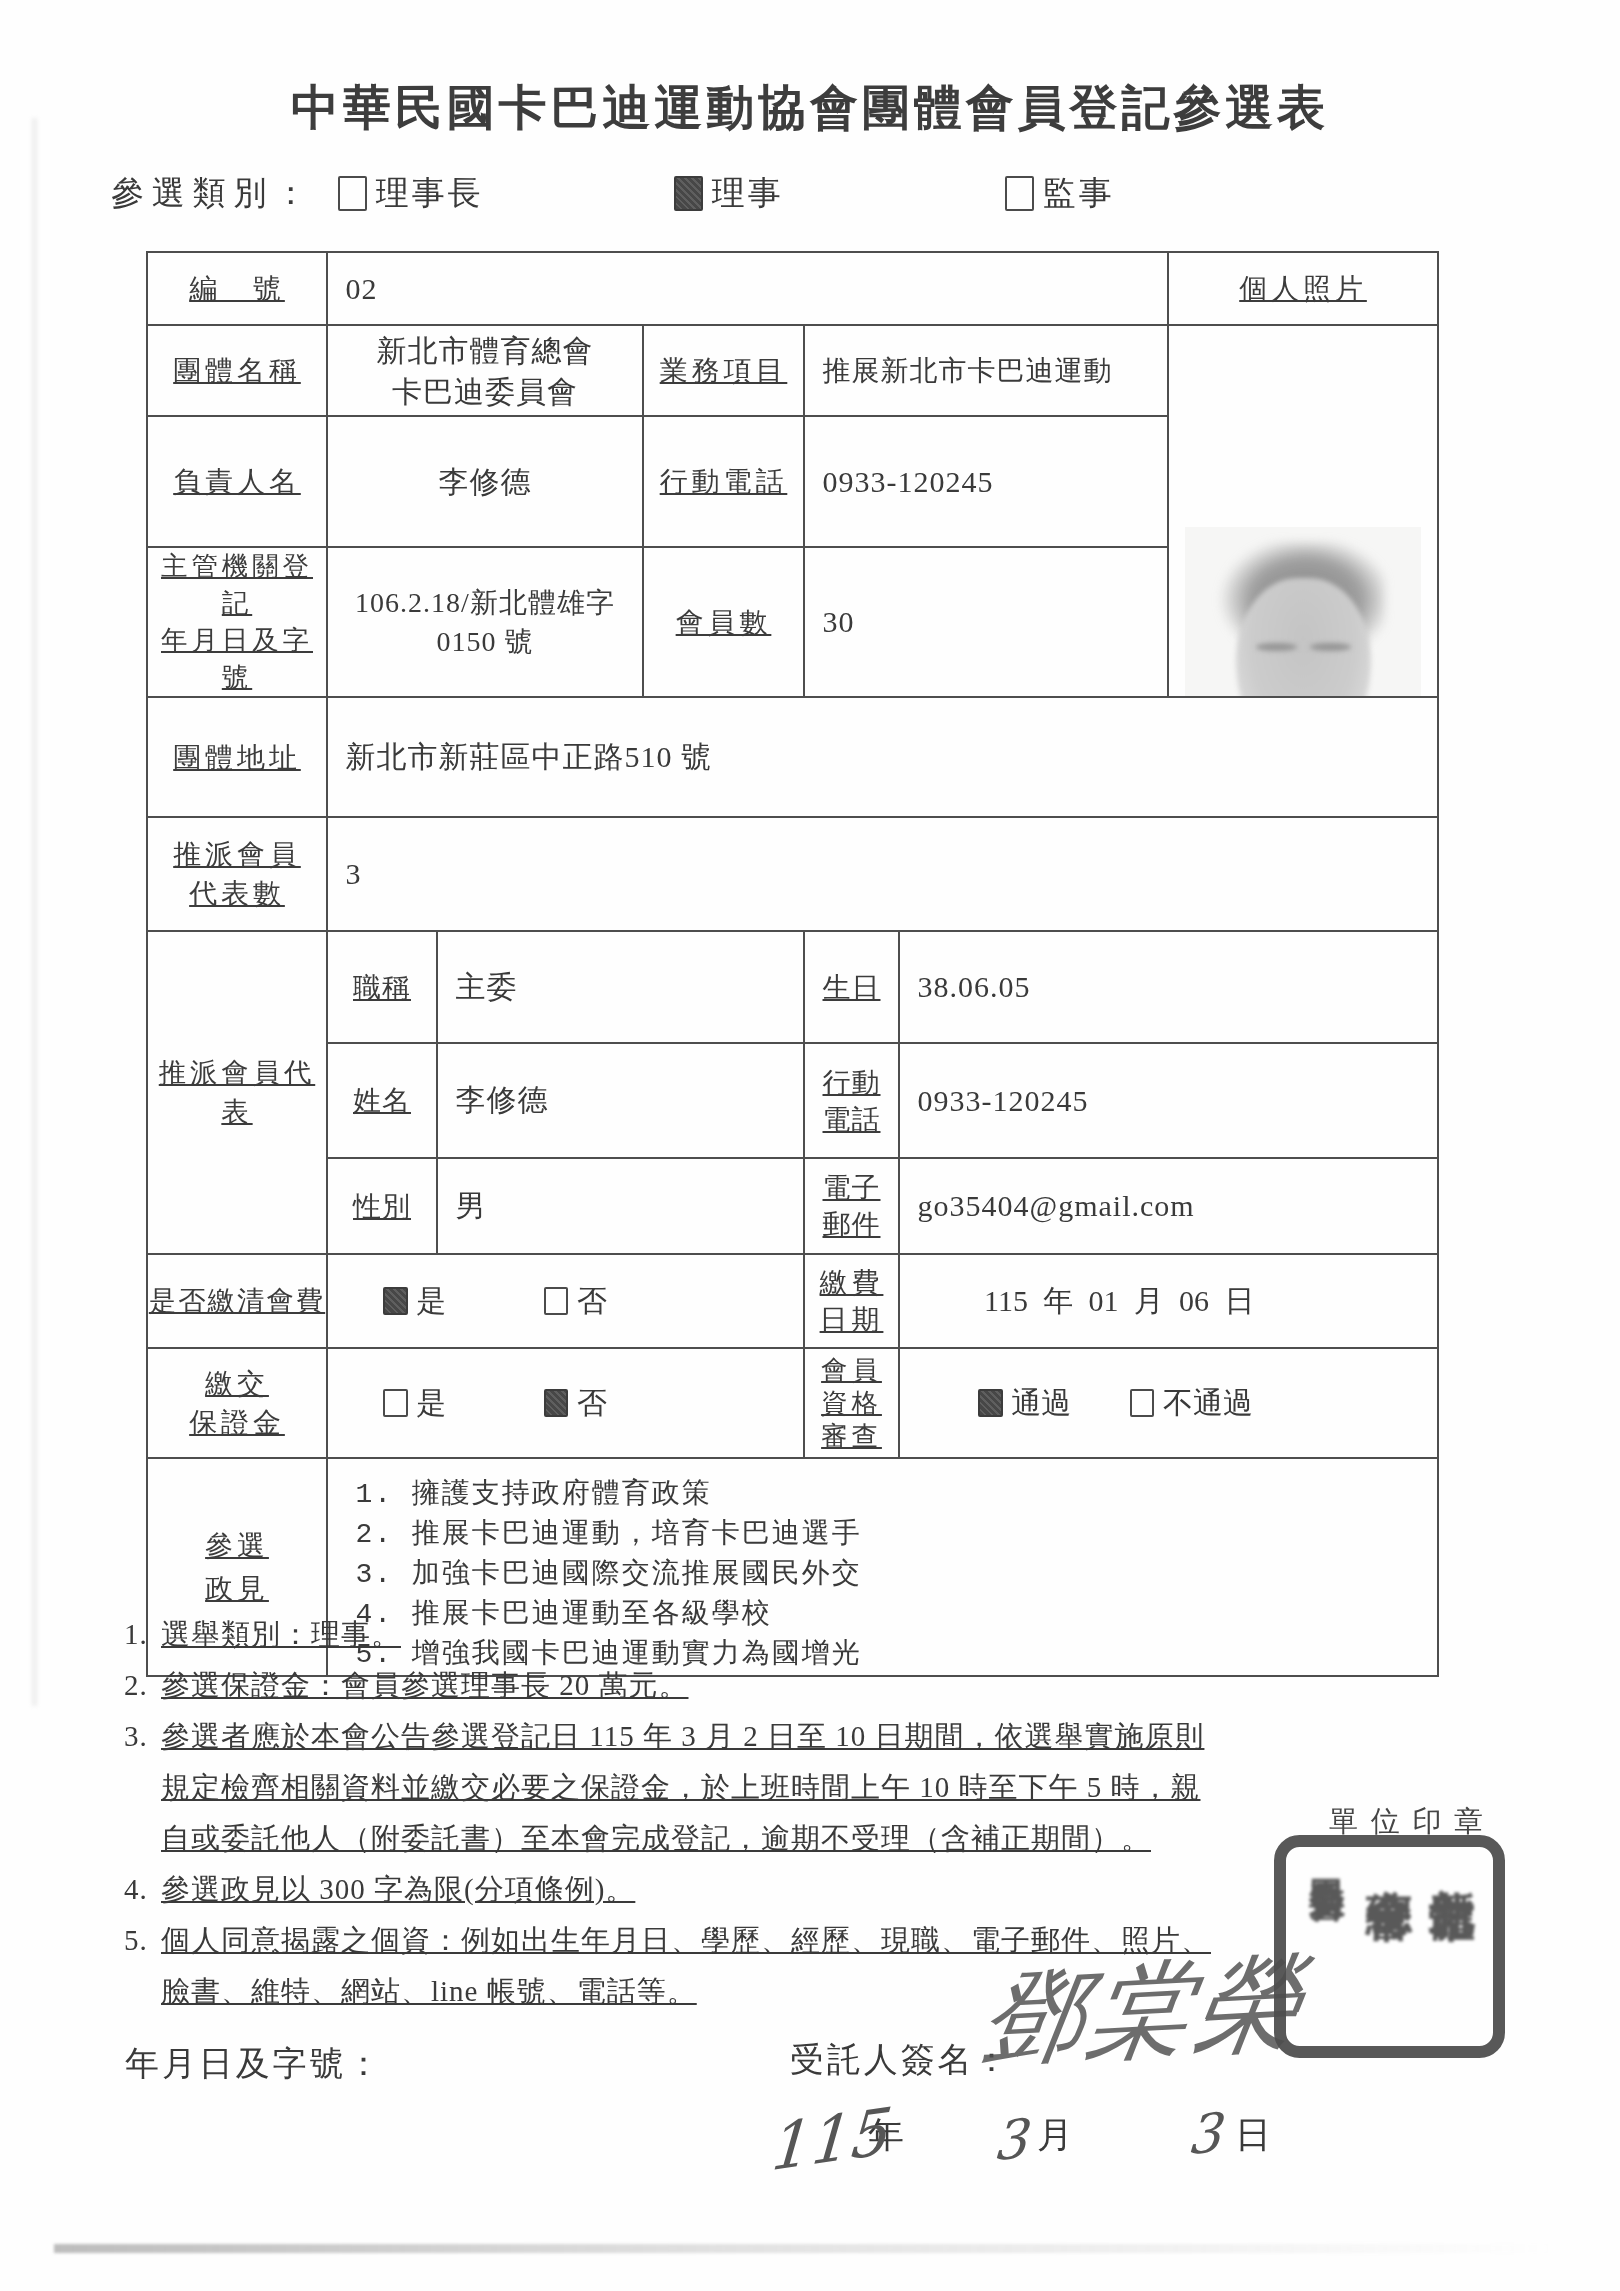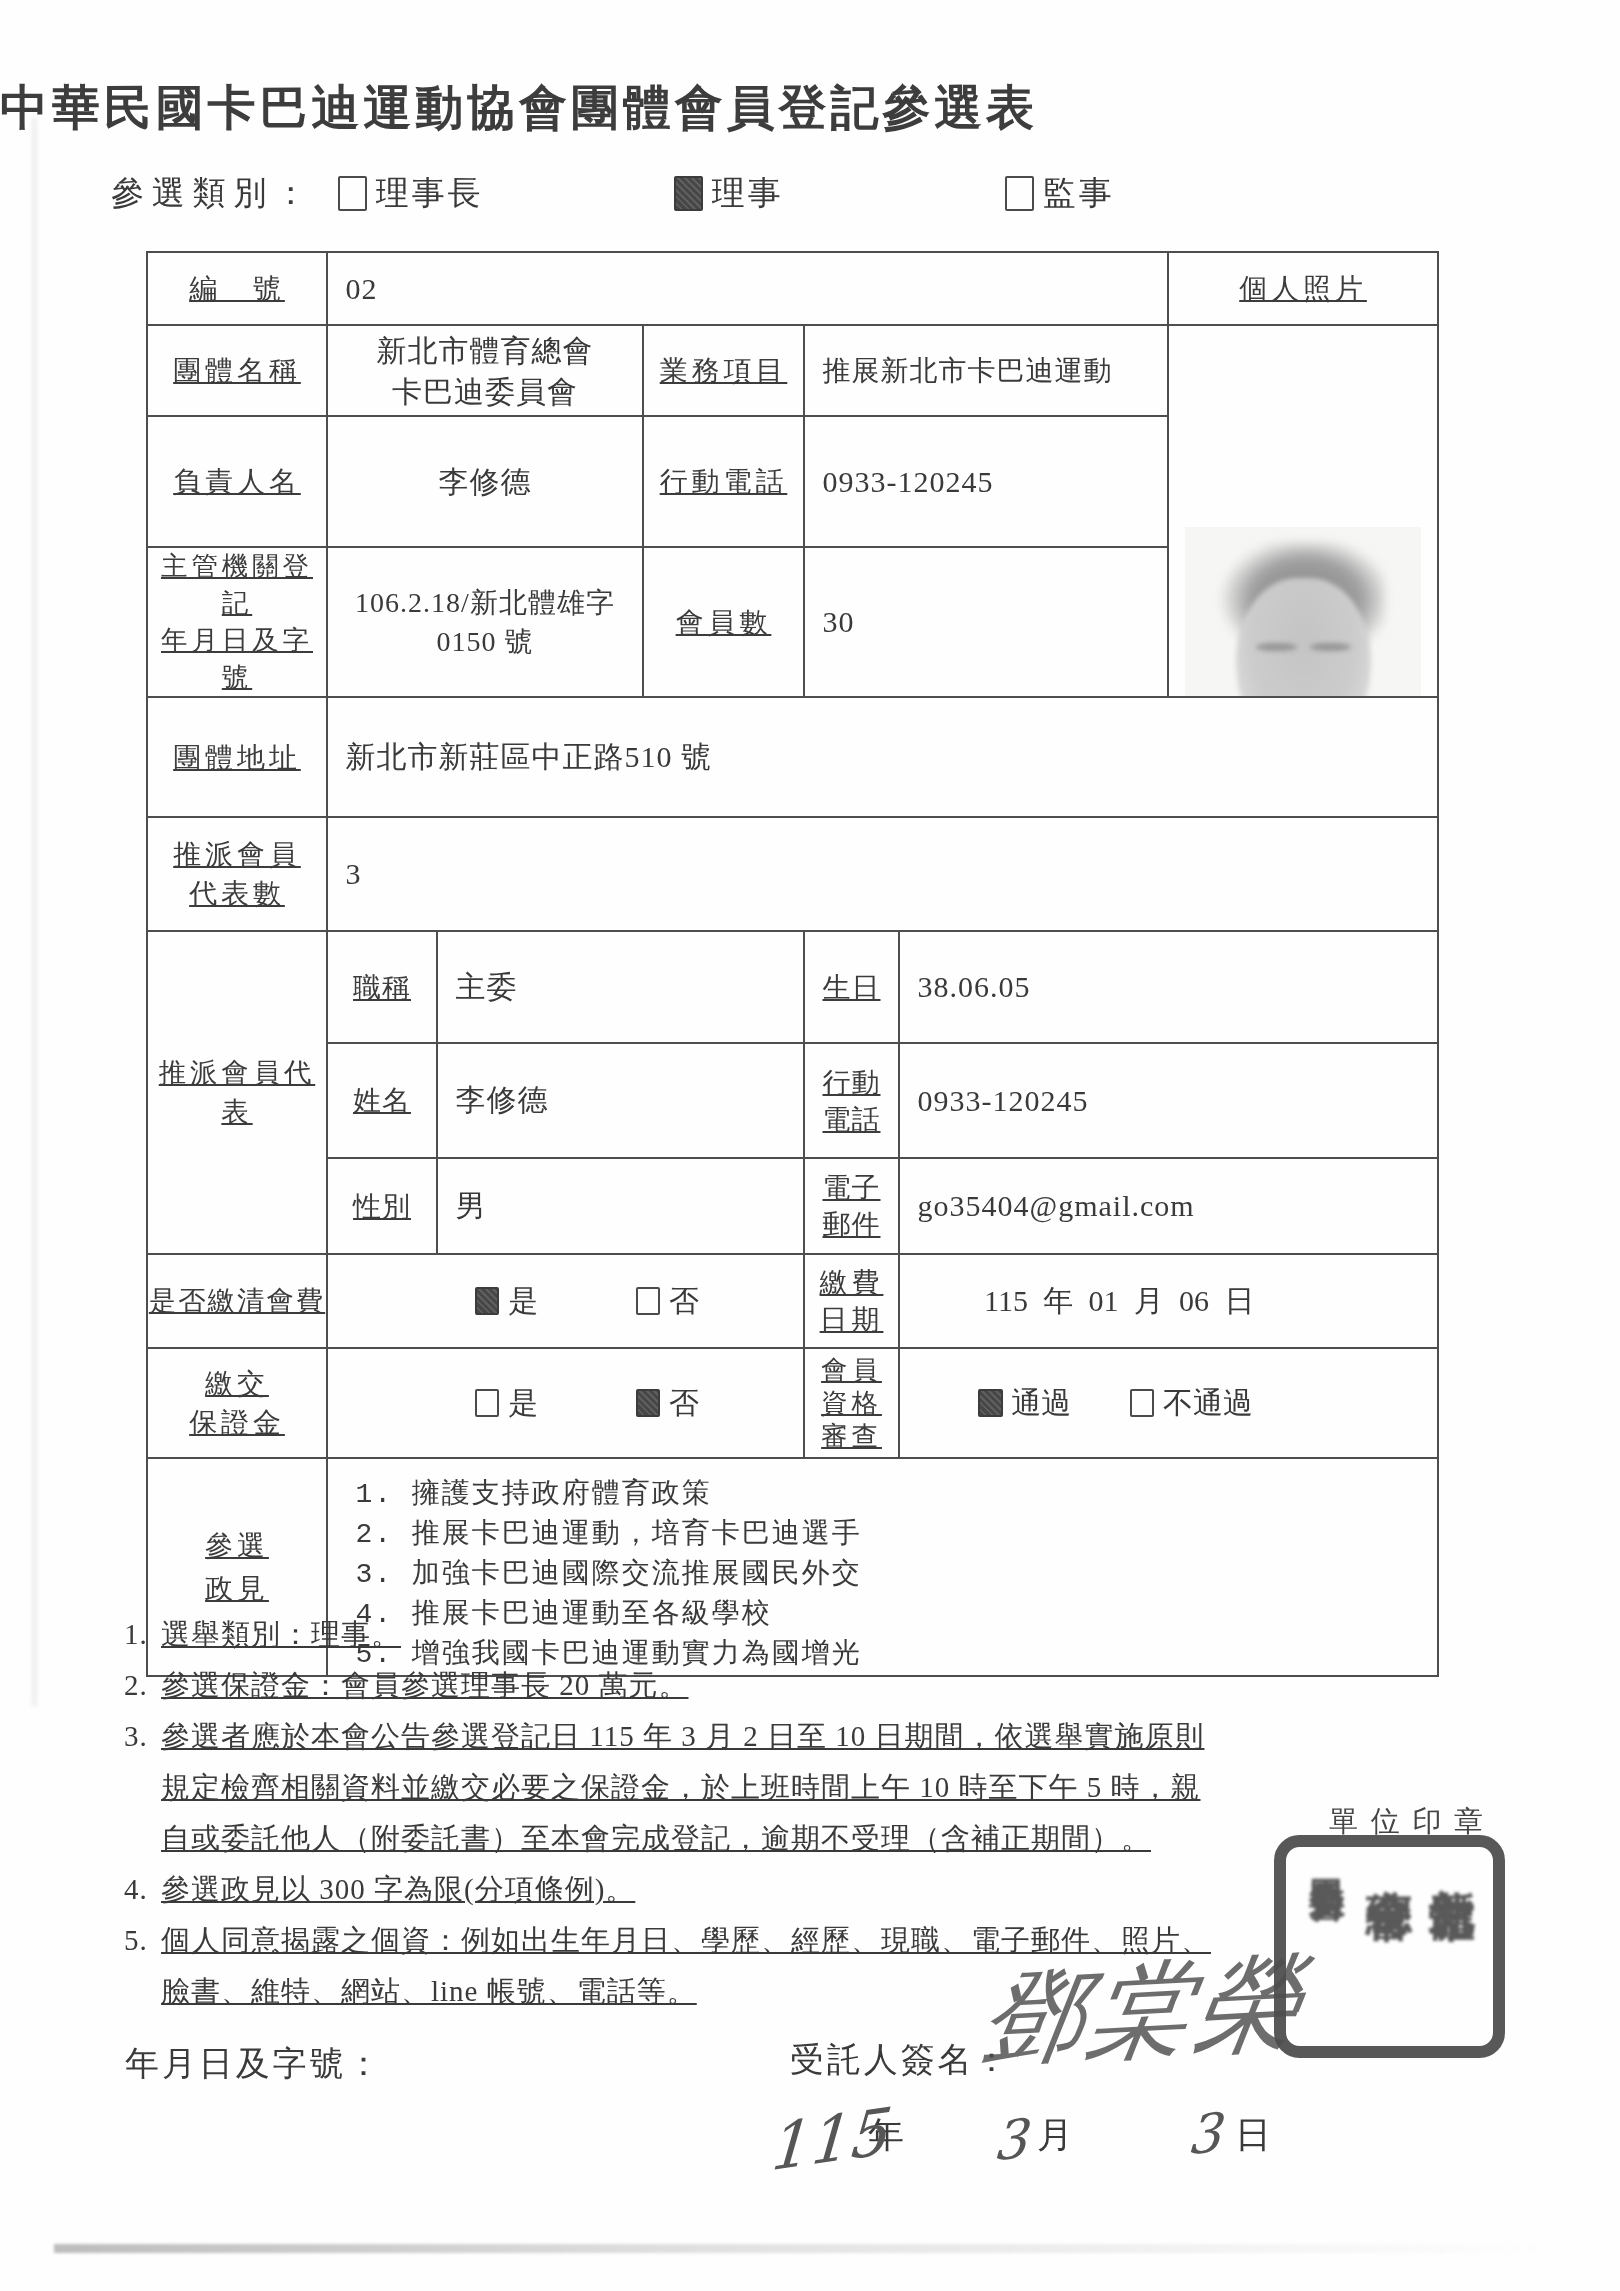--- a/index.html
+++ b/index.html
@@ -8,21 +8,21 @@
     position:relative; width:1620px; height:2292px; background:#fefefe;
     overflow:hidden; color:#3a3a3a;
     font-family:"Liberation Serif","DejaVu Serif",serif;
   }
   
   .streak-left { position:absolute; left:32px; top:118px; width:4.9px; height:1588px;
     background:rgba(140,140,140,.14); filter:blur(2px); }
   .streak-bottom { position:absolute; left:54px; top:2244px; width:1500px; height:8.8px;
     background:linear-gradient(90deg, rgba(110,110,110,.45), rgba(140,140,140,.25) 45%, rgba(160,160,160,.10) 80%, rgba(160,160,160,0)); filter:blur(1.5px); }
 
-  .title { position:absolute; left:0; right:0; top:76px; text-align:left;
+  .title { position:absolute; left:0; right:0; top:76px; text-align:center;
     font-size:48px; font-weight:700; letter-spacing:3.9px; color:#3d3d3d; }
 
   
   .cand-label { position:absolute; left:111px; top:171px; font-size:33px; letter-spacing:7.8px; }
   .cand-opt { position:absolute; top:171px; font-size:33px; letter-spacing:2.9px; white-space:nowrap; }
   .cand-opt .cb { width:29px; height:35px; vertical-align:-6.9px; }
 
   
   .cb { display:inline-block; width:24.5px; height:28px; border:2.9px solid #4b4b4b;
     border-radius:2px; vertical-align:-4.9px; margin-right:8.8px; background:transparent; }
@@ -30,21 +30,21 @@
 
   
   table.form { position:absolute; left:146px; top:251px; width:1290px;
     border-collapse:collapse; table-layout:fixed; }
   table.form td { border:2px solid #4e4e4e; vertical-align:middle; overflow:hidden; }
   table.form { border:2.9px solid #454545; }
   td.lb { text-align:center; font-size:28px; letter-spacing:3.9px; line-height:39px; color:#3c3c3c;text-decoration:underline; }
   td.val { text-align:left; padding-left:17.6px; font-size:30px; letter-spacing:1px; }
   td.val.center { text-align:center; padding-left:0; line-height:41px; }
   .pre { white-space:pre-line; }
-  td.cbcell { padding-left:43px; font-size:30px;text-align:center; }
+  td.cbcell { padding-left:55px; font-size:30px; }
   td.cbcell .gap { display:inline-block; width:90px; }
   td.qualcell { padding-left:78px; font-size:30px; }
   td.qualcell .gap { display:inline-block; width:51px; }
   td.feedate { padding-left:84px; font-size:30px; word-spacing:7.8px; }
   td.platform-cell { vertical-align:top; padding:15.7px 0 0 27.4px;font-family:Liberation Mono, monospace; }
   .platform-item { font-size:28px; line-height:40px; letter-spacing:2px; }
 
   
   td.photo-cell { padding:0; }
   .photo-wrap { position:relative; width:100%; height:100%; background:#fcfcfc; }

